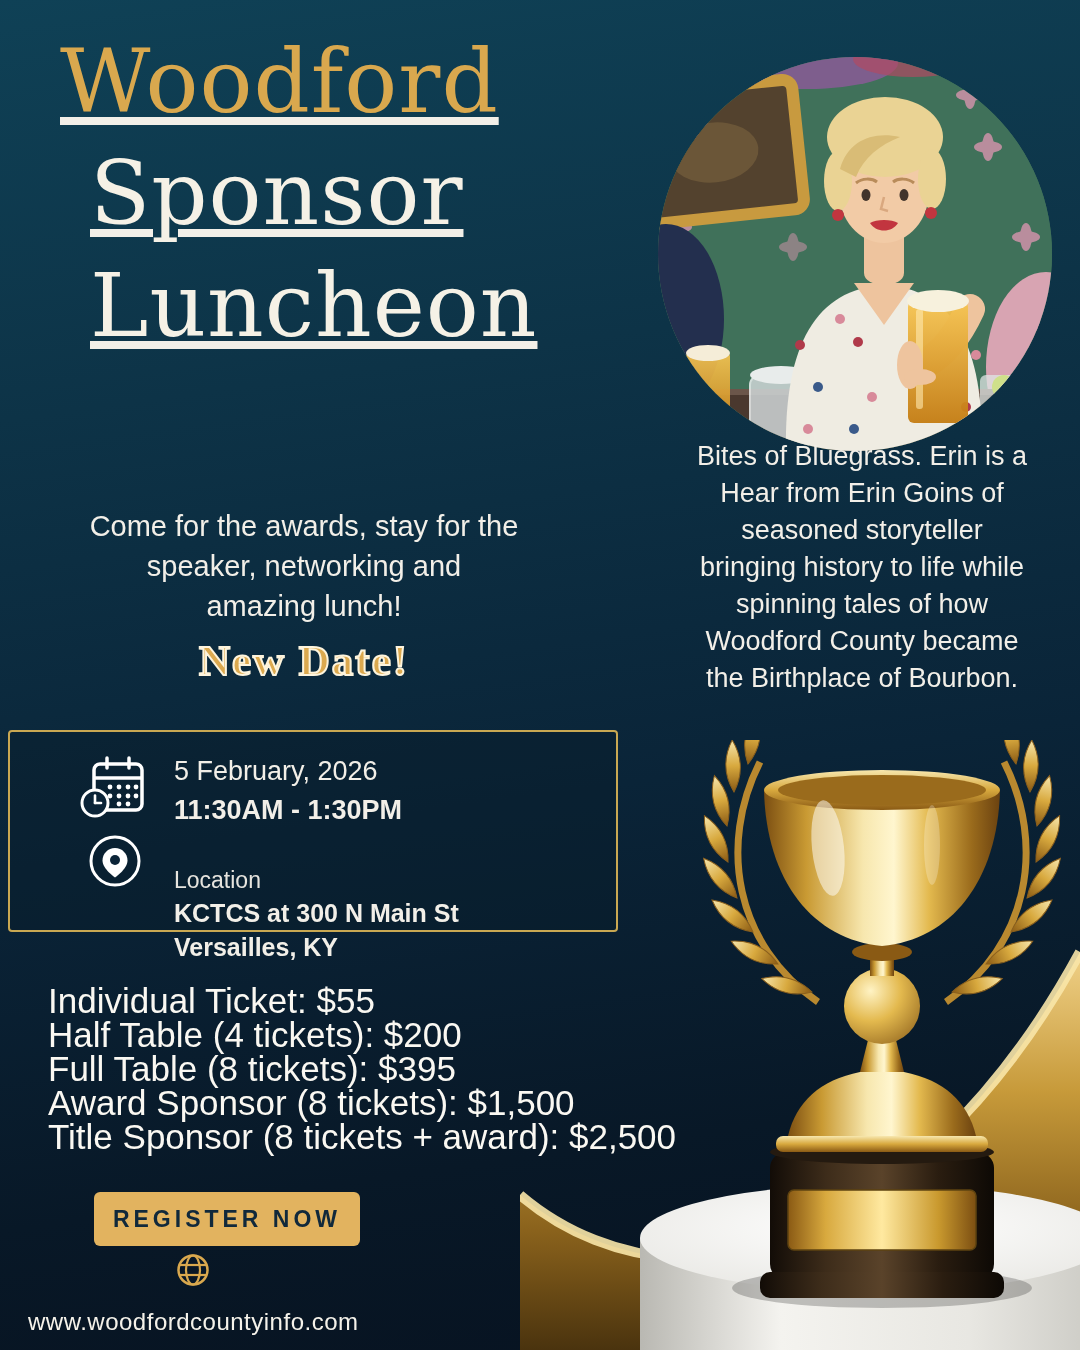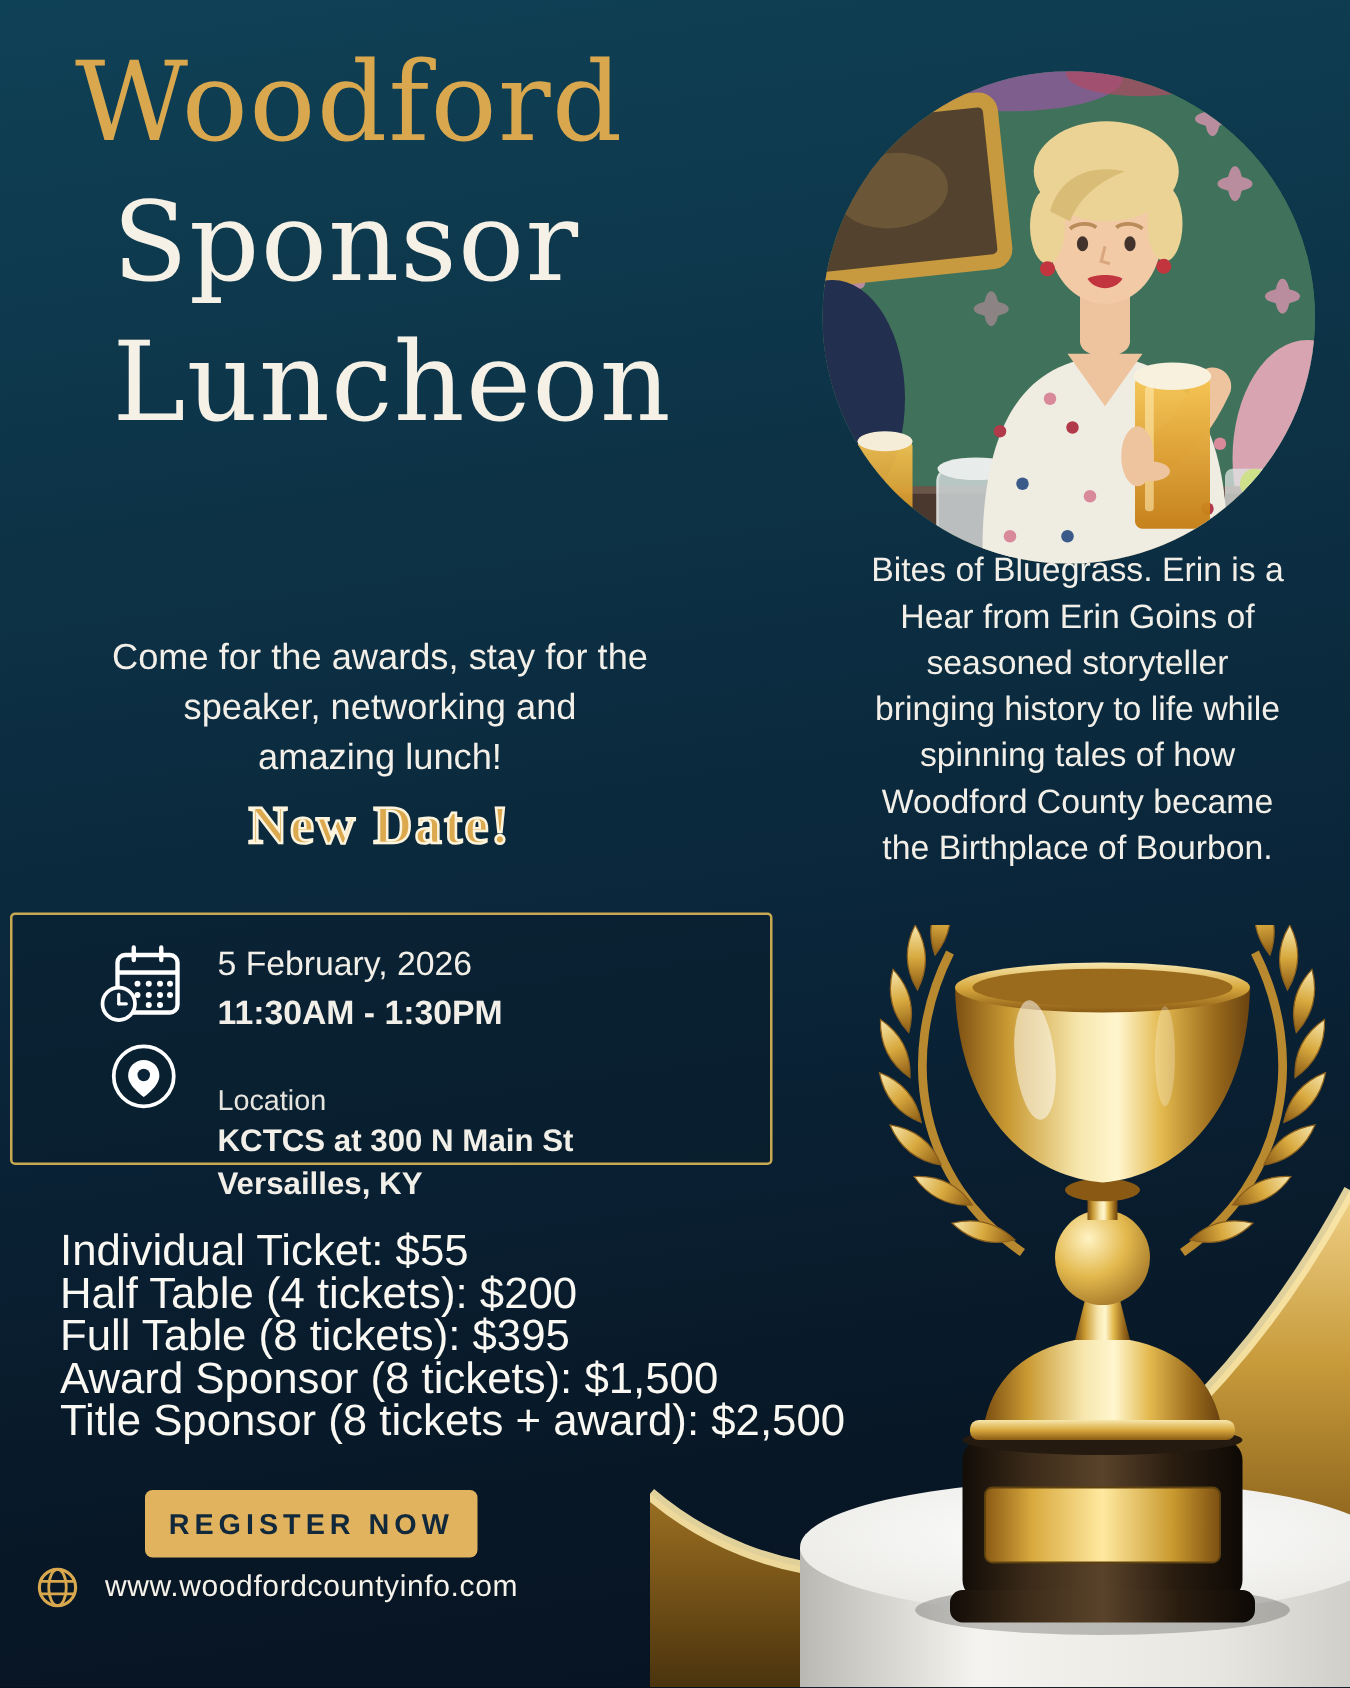--- a/index.html
+++ b/index.html
@@ -3,21 +3,21 @@
 <meta charset="utf-8">
 <style>
   html,body { margin:0; padding:0; background:#05101c; }
   .canvas {
     position:relative; width:1080px; height:1350px; overflow:hidden;
     background:linear-gradient(172deg,#0f4156 0%, #0d3347 28%, #0a2438 58%, #081827 82%, #071220 100%);
     font-family:"Liberation Sans", sans-serif; color:#f2efe8;
   }
 
   
-  .title-block { position:absolute; left:60px; top:26px; font-family:"DejaVu Serif", serif; }
+  .title-block { position:absolute; left:60px; top:26px; font-family:"DejaVu Serif", serif;text-decoration:underline; }
   .title-line { font-size:88px; line-height:112px; letter-spacing:1px; white-space:nowrap; }
   .title-gold { color:#d9a84e; }
   .title-white { color:#f5f1e6; margin-left:30px; }
 
   
   .tagline { position:absolute; left:58px; top:506px; width:492px; text-align:center;
              font-size:29px; line-height:40px; color:#f2efe8; }
 
   .new-date { position:absolute; left:58px; top:636px; width:492px; text-align:center;
               font-family:"Liberation Serif", serif; font-weight:700; font-size:43px;
@@ -38,28 +38,28 @@
   .time-line { font-size:27px; font-weight:700; margin-top:8px; }
   .pin-icon { position:absolute; left="78px"; left:78px; top:102px; width:54px; height:54px; }
   .loc-text { position:absolute; left:164px; top:96px;margin-top:39px; }
   .loc-label { font-size:23px; opacity:.95; }
   .loc-line { font-size:25px; font-weight:700; margin-top:5px; }
 
   
   .price-list { position:absolute; left:48px; top:984px; font-size:35px; line-height:34px; color:#faf8f2; }
 
   
-  .register-btn { position:absolute; left:116px; top:1192px; width:266px; height:54px;
+  .register-btn { position:absolute; left:94px; top:1192px; width:266px; height:54px;
                   background:#e2b35f; color:#11293b; font-weight:700; font-size:23px;
                   letter-spacing:4px; text-align:center; line-height:54px; border:none;
                   border-radius:6px; cursor:pointer; font-family:"Liberation Sans", sans-serif;
                   padding:0; display:block; }
 
   
-  .website-row { position:absolute; left:28px; top:1252px; display:flex; align-items:center; gap:20px; cursor:pointer; }
+  .website-row { position:absolute; left:28px; top:1252px; display:flex; align-items:center; gap:20px; cursor:pointer;flex-direction:column; }
   .website-text { font-size:24px; color:#f5f2ea; letter-spacing:.5px; }
 
   
   .trophy-scene { position:absolute; right:0; bottom:0; width:560px; height:610px; }
 </style>
 </head>
 <body>
 
 <div class="canvas">
 

